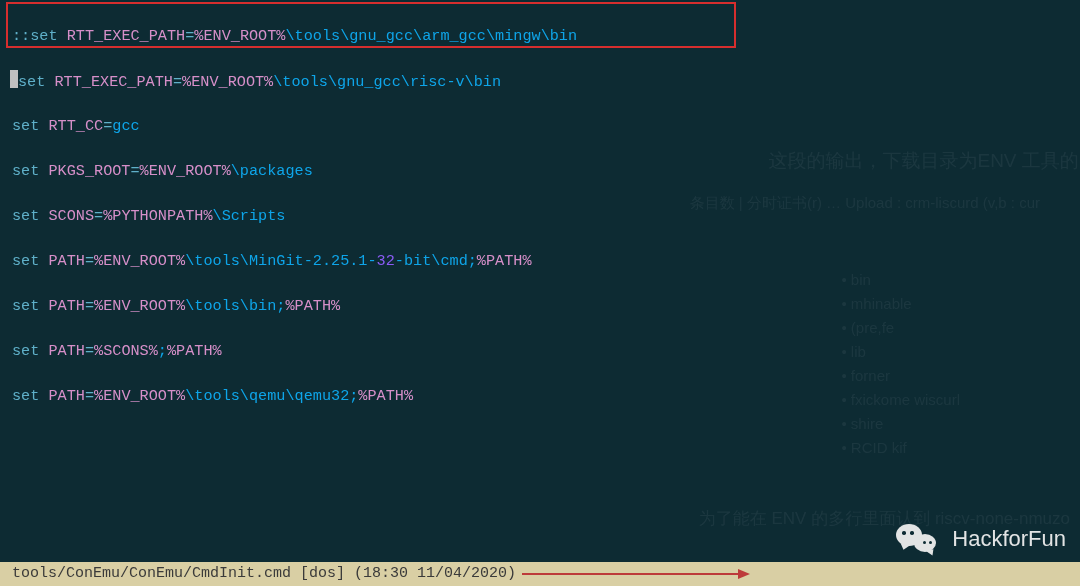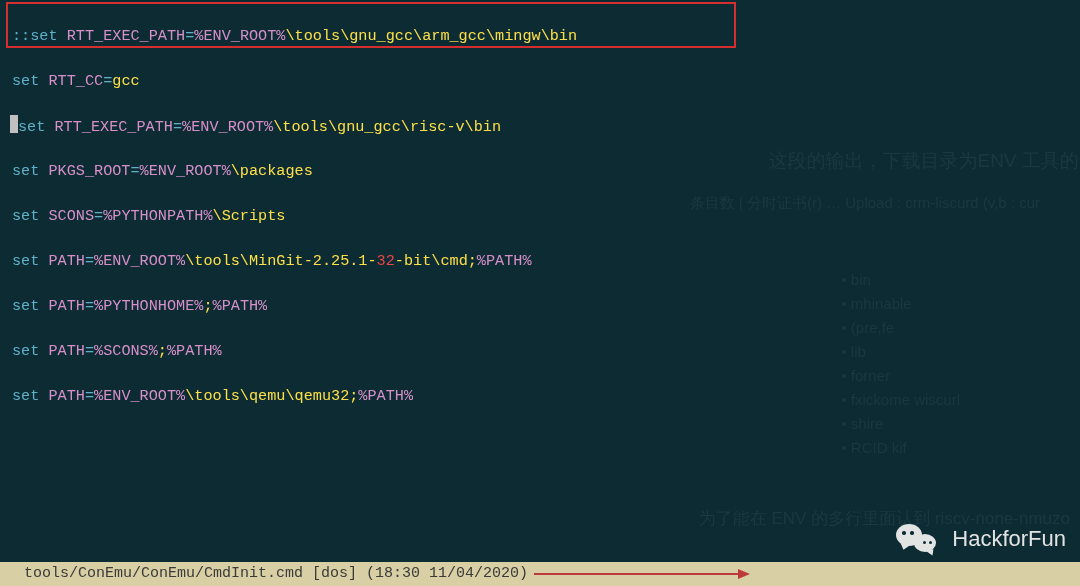--- a/index.html
+++ b/index.html
@@ -23,35 +23,35 @@
     position: absolute;
     top: 2px;
     left: 6px;
     width: 730px;
     height: 46px;
     border: 2px solid #d62e2e;
     pointer-events: none;
   }
   .kw   { color: #5fb0c9; }
   .var  { color: #d68fc9; margin-top: 39px; }
-  .strw { color: #fde047; }
+  .strw { color: #0ea5e9; }
   .strm { color: #d68fc9; }
-  .num  { color: #ef4444; }
+  .num  { color: #8b5cf6; }
 
   .status-bar {
     position: absolute;
     bottom: 0;
     left: 0;
     width: 100%;
     height: 24px;
     background: #d9cfa4;
     color: #3a3a3a;
     font-size: 15px;
     line-height: 24px;
-    padding-left: 24px;
+    padding-left: 12px;
     display: flex;
     align-items: center;
   }
   .arrow {
     flex: 1;
     height: 2px;
     background: #bd3a3a;
     margin-left: 6px;
     margin-right: 340px;
     position: relative;
@@ -143,26 +143,26 @@
   <div>• lib</div>
   <div>• forner</div>
   <div>• fxickome wiscurl</div>
   <div>• shire</div>
   <div>• RCID kif</div>
 </div>
 <div class="ghost-text ghost3">为了能在 ENV 的多行里面认到 riscv-none-nmuzo</div>
 
 <div class="editor">
 <div class="line"><span class="kw">::</span><span class="kw">set</span><span class="var"> RTT_EXEC_PATH</span><span class="kw">=</span><span class="strm">%ENV_ROOT%</span><span class="strw">\tools\gnu_gcc\arm_gcc\mingw\bin</span></div>
+<div class="line"><span class="cursor"></span><span class="kw">set</span><span class="var"> RTT_EXEC_PATH</span><span class="kw">=</span><span class="strm">%ENV_ROOT%</span><span class="strw">\tools\gnu_gcc\risc-v\bin</span></div>
 <div class="line"><span class="kw">set</span><span class="var"> RTT_CC</span><span class="kw">=</span><span class="strw">gcc</span></div>
-<div class="line"><span class="cursor"></span><span class="kw">set</span><span class="var"> RTT_EXEC_PATH</span><span class="kw">=</span><span class="strm">%ENV_ROOT%</span><span class="strw">\tools\gnu_gcc\risc-v\bin</span></div>
 <div class="line"><span class="kw">set</span><span class="var"> PKGS_ROOT</span><span class="kw">=</span><span class="strm">%ENV_ROOT%</span><span class="strw">\packages</span></div>
 <div class="line"><span class="kw">set</span><span class="var"> SCONS</span><span class="kw">=</span><span class="strm">%PYTHONPATH%</span><span class="strw">\Scripts</span></div>
 <div class="line"><span class="kw">set</span><span class="var"> PATH</span><span class="kw">=</span><span class="strm">%ENV_ROOT%</span><span class="strw">\tools\MinGit-2.25.1-</span><span class="num">32</span><span class="strw">-bit\cmd;</span><span class="strm">%PATH%</span></div>
-<div class="line"><span class="kw">set</span><span class="var"> PATH</span><span class="kw">=</span><span class="strm">%PYTHONHOME%</span><span class="strw">;</span><span class="strm">%PATH%</span></div>
+<div class="line"><span class="kw">set</span><span class="var"> PATH</span><span class="kw">=</span><span class="strm">%ENV_ROOT%</span><span class="strw">\tools\bin;</span><span class="strm">%PATH%</span></div>
 <div class="line"><span class="kw">set</span><span class="var"> PATH</span><span class="kw">=</span><span class="strm">%SCONS%</span><span class="strw">;</span><span class="strm">%PATH%</span></div>
 <div class="line"><span class="kw">set</span><span class="var"> PATH</span><span class="kw">=</span><span class="strm">%ENV_ROOT%</span><span class="strw">\tools\qemu\qemu32;</span><span class="strm">%PATH%</span></div>
 <div class="line"></div>
 
 
 
 
 
 
 

